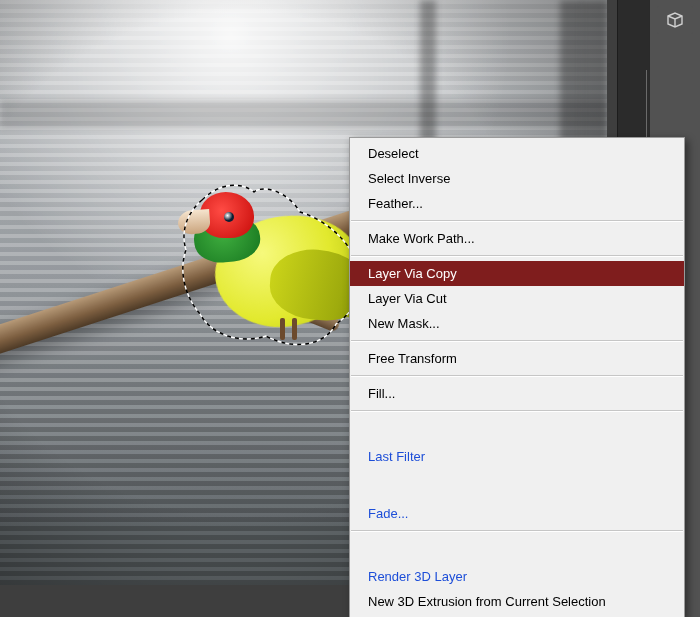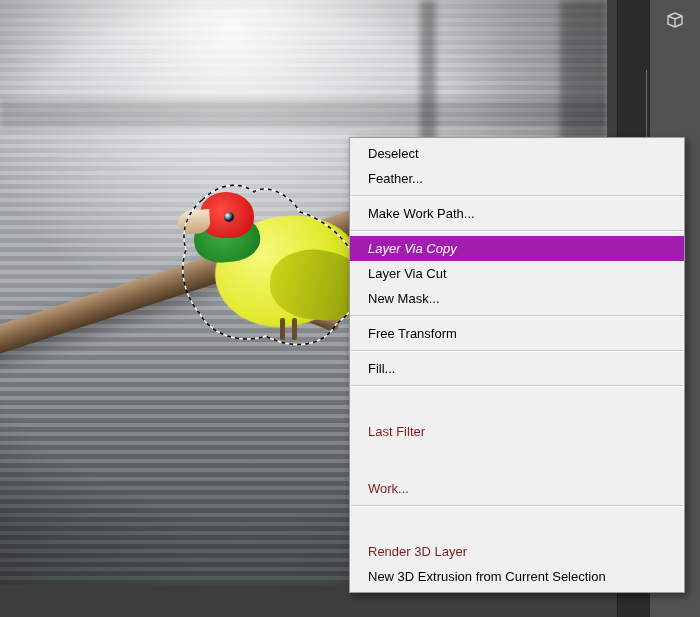--- a/index.html
+++ b/index.html
@@ -56,22 +56,22 @@
   .feet{position:absolute;left:102px;top:138px;width:36px;height:22px;}
   .feet::before,.feet::after{content:"";position:absolute;top:0;width:5px;height:22px;background:#6c4a2d;border-radius:2px;}
   .feet::before{left:8px;} .feet::after{left:20px;}
   
   .ants{position:absolute;left:170px;top:176px;width:210px;height:180px;pointer-events:none;}
   .ants svg{position:absolute;inset:0;}
   
   .menu{position:absolute;left:349px;top:137px;width:334px;background:#f0f0f0;border:1px solid #9a9a9a;
     box-shadow:3px 3px 8px rgba(0,0,0,.45);padding:3px 0;}
   .menu .item{padding:4px 18px 4px 18px;line-height:17px;color:#000;cursor:default;white-space:nowrap;}
-  .menu .item.disabled{color:#7f1d1d;margin-top:32px;}
-  .menu .item.highlight{background:#a21caf;color:#fff;font-style:italic;}
+  .menu .item.disabled{color:#1d4ed8;margin-top:32px;}
+  .menu .item.highlight{background:#7f1d1d;color:#fff;}
   .menu .sep{height:1px;margin:4px 1px;background:#c6c6c6;border-bottom:1px solid #fff;}
 </style>
 </head>
 <body>
 
 <div class="workspace">
 
   <div class="canvas">
     <div class="scene">
       <div class="hrule"></div>
@@ -114,32 +114,33 @@
         <g fill="none" stroke="#cfcfcf" stroke-width="1.4">
           <path d="M4 5 L11 2 L18 5 L18 13 L11 16 L4 13 Z"></path>
           <path d="M4 5 L11 8 L18 5 M11 8 L11 16"></path>
         </g>
       </svg>
     </div>
   </div>
 
   <div class="menu" id="context-menu">
       <div class="item">Deselect</div>
+      <div class="item">Select Inverse</div>
       <div class="item">Feather...</div>
       <div class="sep"></div>
       <div class="item">Make Work Path...</div>
       <div class="sep"></div>
       <div class="item highlight">Layer Via Copy</div>
       <div class="item">Layer Via Cut</div>
       <div class="item">New Mask...</div>
       <div class="sep"></div>
       <div class="item">Free Transform</div>
       <div class="sep"></div>
       <div class="item">Fill...</div>
       <div class="sep"></div>
       <div class="item disabled">Last Filter</div>
-      <div class="item disabled">Work...</div>
+      <div class="item disabled">Fade...</div>
       <div class="sep"></div>
       <div class="item disabled">Render 3D Layer</div>
       <div class="item">New 3D Extrusion from Current Selection</div>
     </div>
 
 </div>
 
 </body></html>

